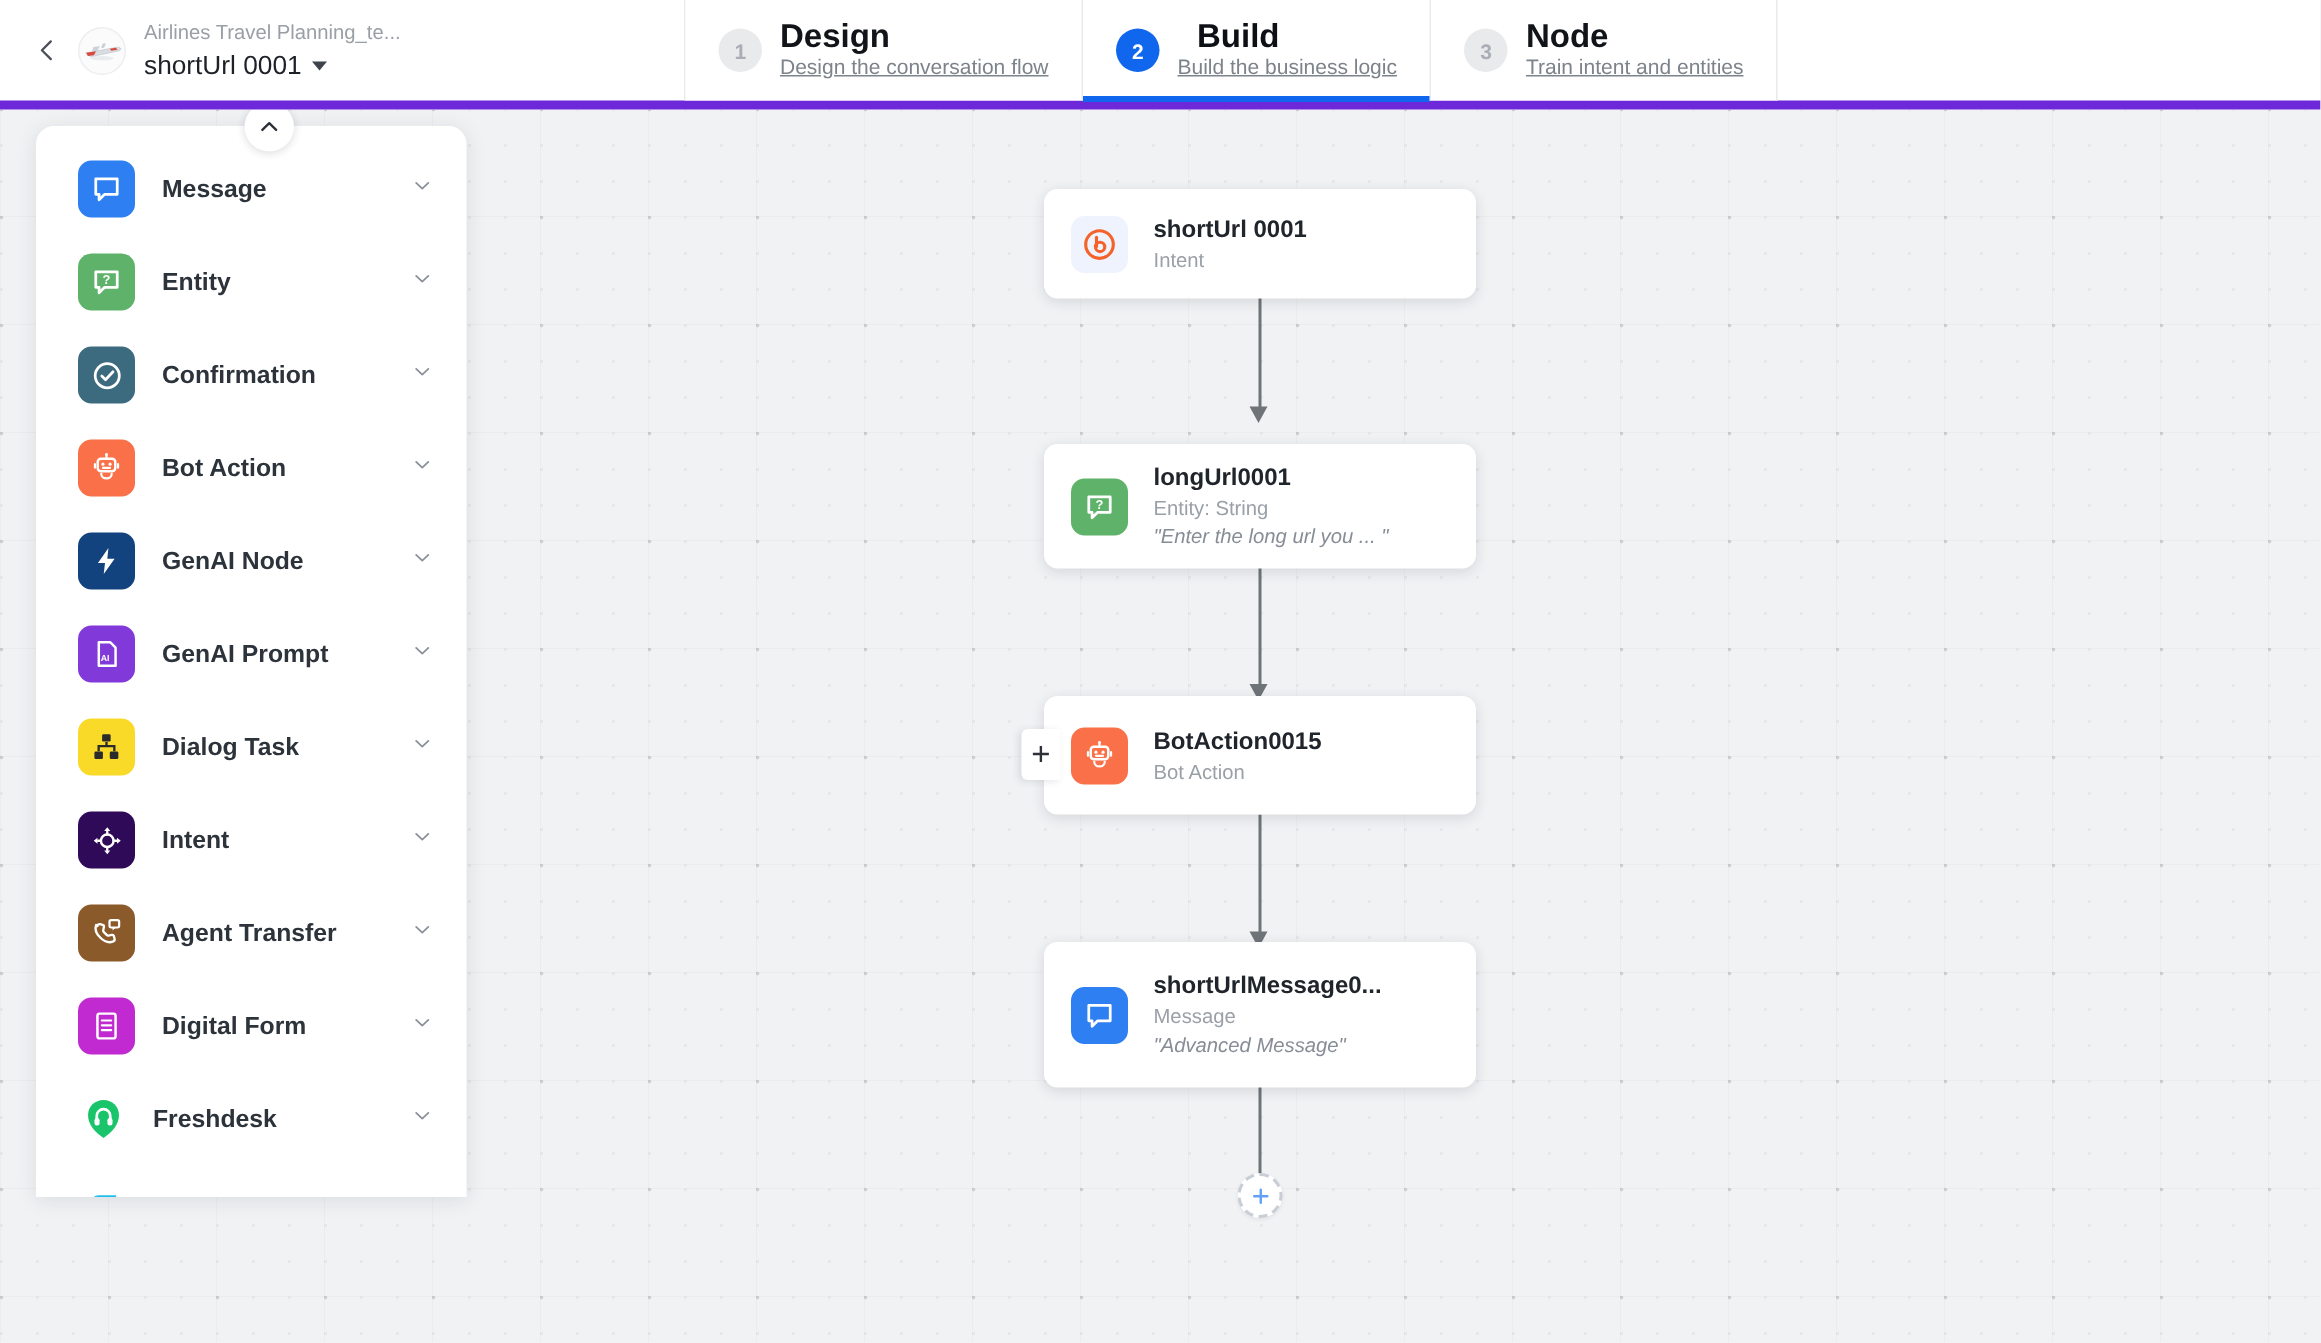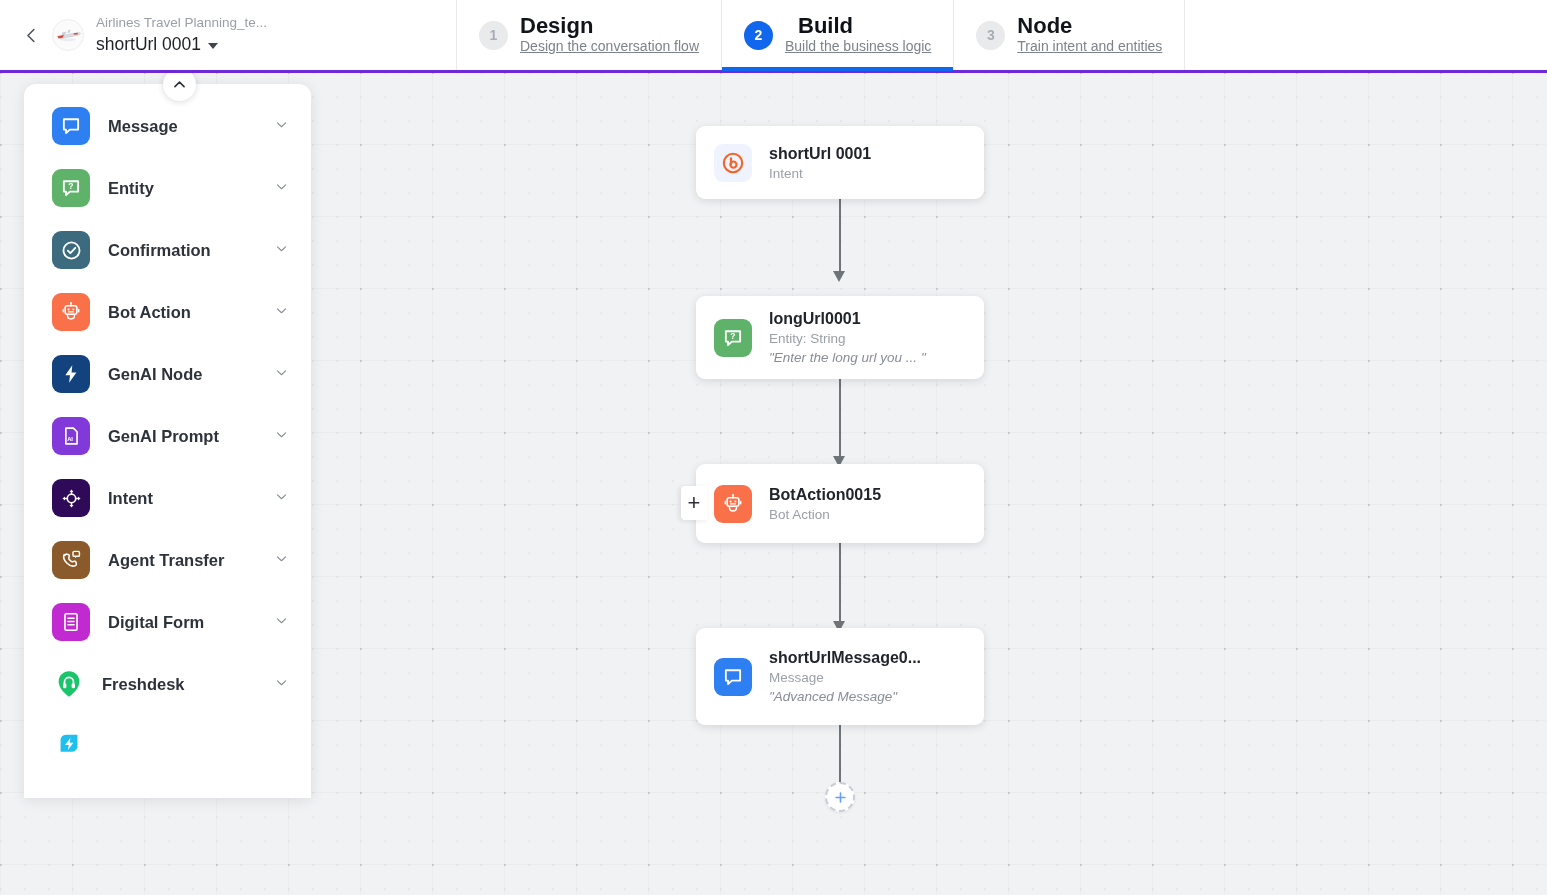--- a/index.html
+++ b/index.html
@@ -27,21 +27,21 @@
     background-position: 0 -1px, 0 -1px, 0 -1px, 0 -1px;
   }
 
   
   #header {
     position: absolute; left: 0; top: 0;
     width: 1547px; height: 73px;
     background: #ffffff;
     display: flex; align-items: stretch;
     z-index: 40;
-    border-bottom: 3px solid #6d28d9;
+    border-bottom: 6px solid #6d28d9;
   }
 
   .hdr-left {
     display: flex; align-items: center;
     width: 457px; padding-left: 14px;
     border-right: 1px solid #e8eaed;
   }
   .back-btn {
     width: 34px; height: 34px; flex: 0 0 34px;
     display: flex; align-items: center; justify-content: center;
@@ -441,20 +441,36 @@
             </svg>
           </div>
           <div class="side-label">GenAI Prompt</div>
           <span class="side-chev">
             <svg width="15" height="15" viewBox="0 0 24 24">
                 <path d="M5.5 9.5L12 15.6l6.5-6.1" fill="none" stroke="#8a9099" stroke-width="1.9" stroke-linecap="round" stroke-linejoin="round"></path>
               </svg>
           </span>
         </div>
 
+        <div class="side-item">
+          <div class="side-icon" style="background:#fada28;">
+            <svg width="22" height="22" viewBox="0 0 24 24" aria-hidden="true">
+              <rect x="8.8" y="2.8" width="6.2" height="5.2" rx="1" fill="#2b2b2b"></rect>
+              <rect x="3.2" y="15.2" width="6.2" height="5.6" rx="1" fill="#2b2b2b"></rect>
+              <rect x="14.4" y="15.2" width="6.2" height="5.6" rx="1" fill="#2b2b2b"></rect>
+              <path d="M12 8.4v3M6.3 15v-3.6h11.4V15" fill="none" stroke="#2b2b2b" stroke-width="1.7"></path>
+            </svg>
+          </div>
+          <div class="side-label">Dialog Task</div>
+          <span class="side-chev">
+            <svg width="15" height="15" viewBox="0 0 24 24">
+                <path d="M5.5 9.5L12 15.6l6.5-6.1" fill="none" stroke="#8a9099" stroke-width="1.9" stroke-linecap="round" stroke-linejoin="round"></path>
+              </svg>
+          </span>
+        </div>
 
         <div class="side-item">
           <div class="side-icon" style="background:#2e0a58;">
             <svg width="23" height="23" viewBox="0 0 24 24" aria-hidden="true">
               <circle cx="12" cy="12" r="4.4" fill="none" stroke="#fff" stroke-width="1.7"></circle>
               <path d="M12 2.6l2.1 2.6h-4.2zM12 21.4l-2.1-2.6h4.2zM2.6 12l2.6-2.1v4.2zM21.4 12l-2.6 2.1V9.9z" fill="#fff"></path>
               <path d="M12 5.6v2M12 16.4v2M5.6 12h2M16.4 12h2" stroke="#fff" stroke-width="1.6" stroke-linecap="round"></path>
             </svg>
           </div>
           <div class="side-label">Intent</div>

